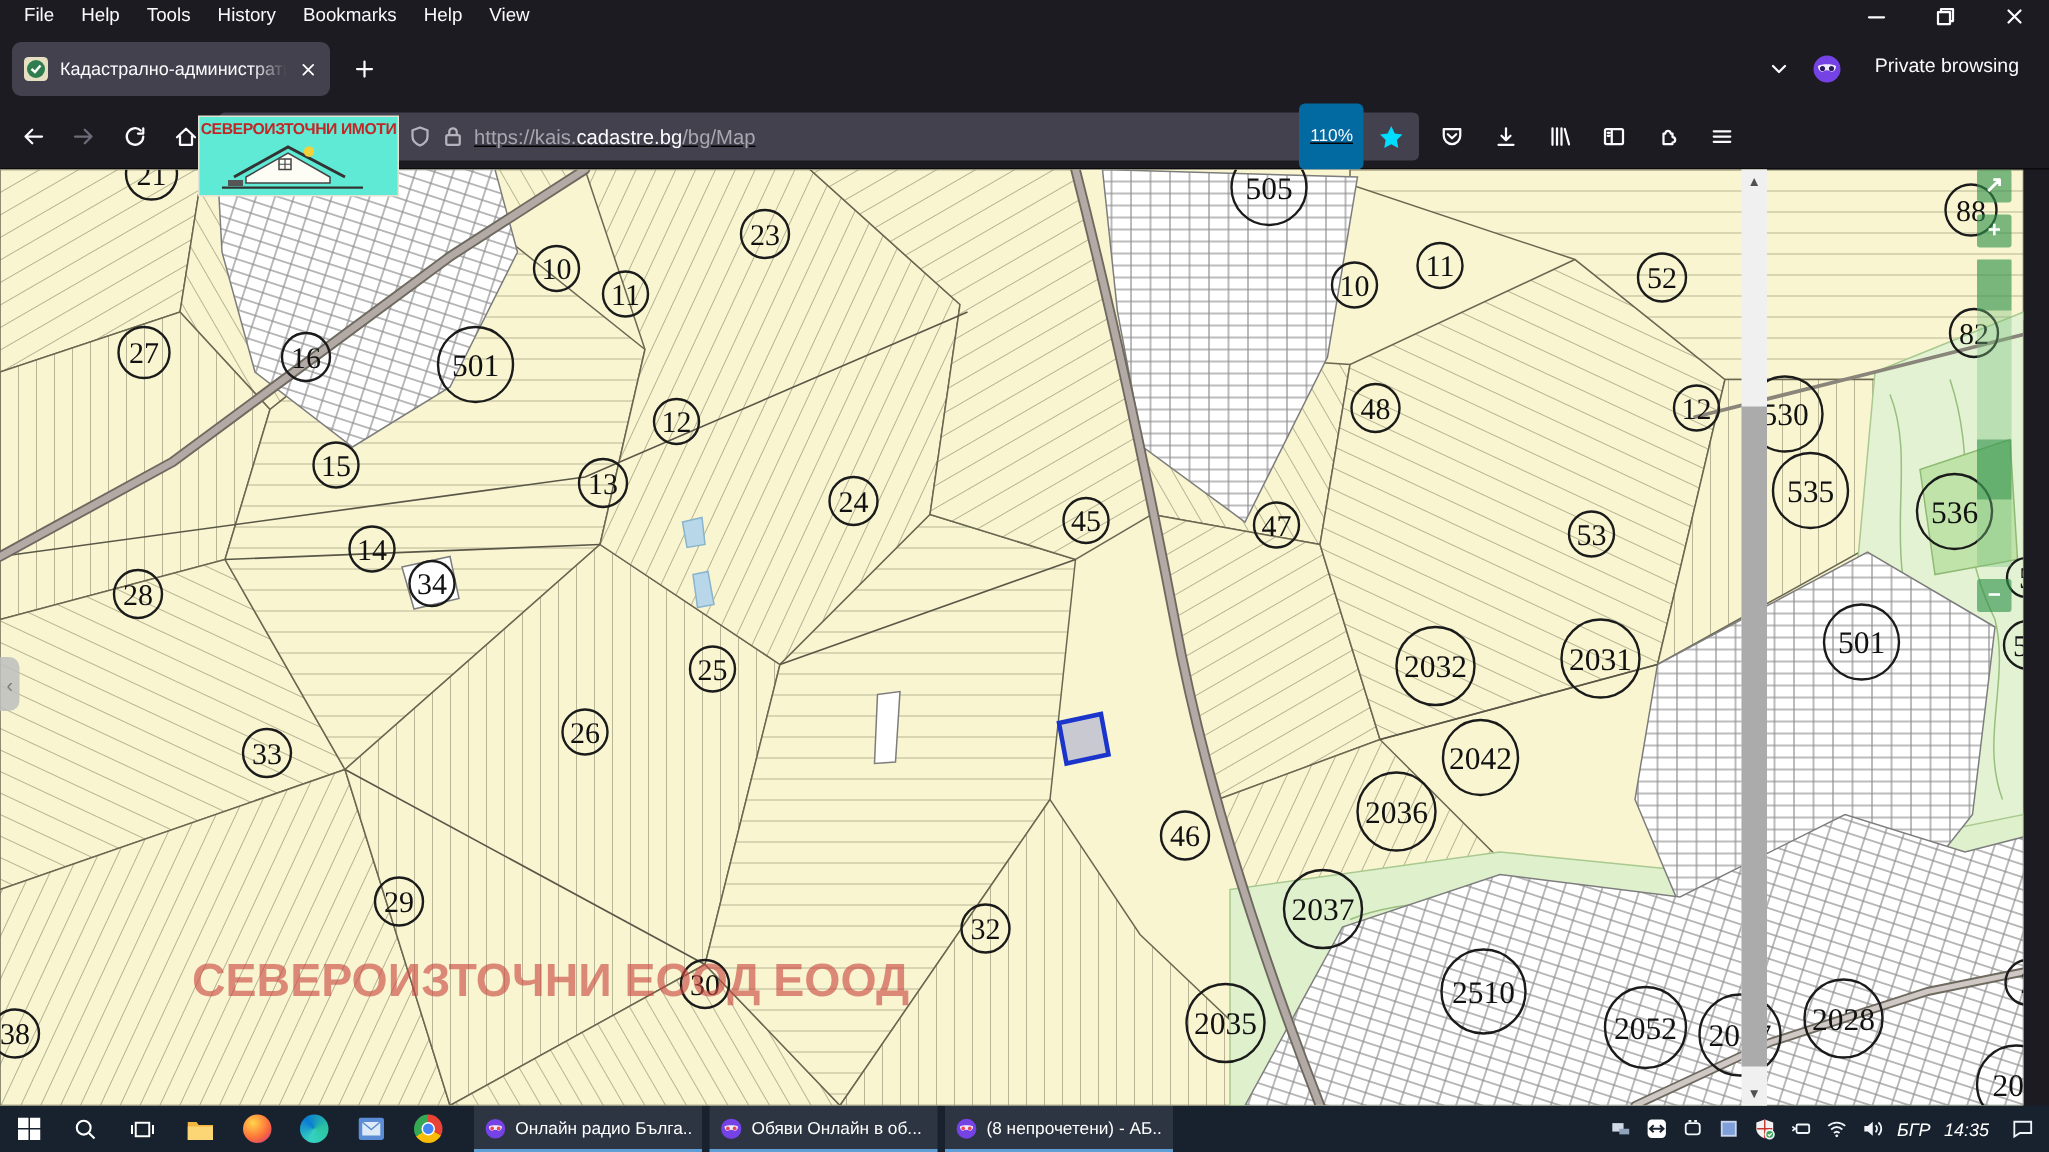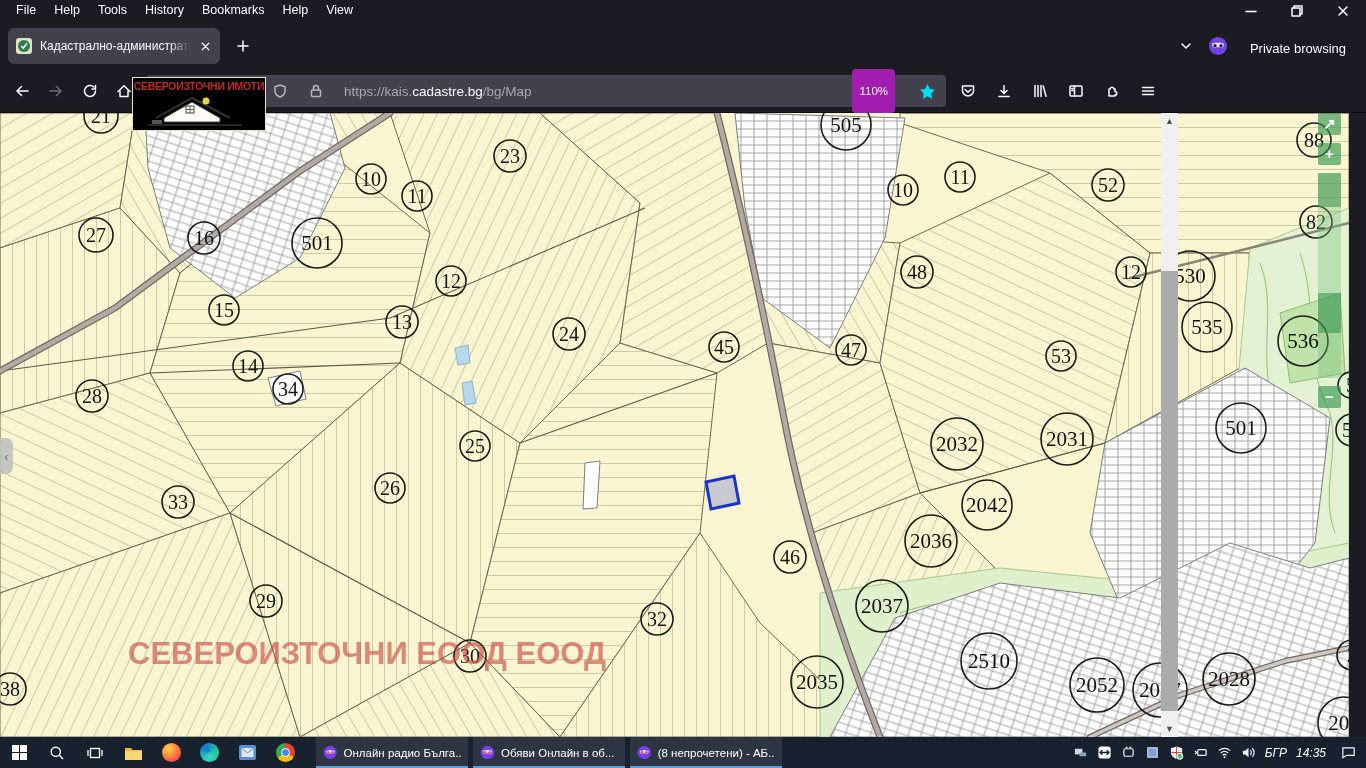--- a/index.html
+++ b/index.html
@@ -17,44 +17,44 @@
 
   .tabbar { height:48px; background:#1c1b22; display:flex; align-items:center; padding:0 8px; }
   .tab { width:212px; height:36px; background:#42414d; border-radius:6px; display:flex;
          align-items:center; gap:8px; padding:0 8px; color:#fbfbfe; font-size:12px; }
   .tab .title { flex:1; white-space:nowrap; overflow:hidden; max-width:158px;
                 -webkit-mask-image:linear-gradient(90deg,#000 85%,transparent); }
   .newtab { width:30px; height:30px; margin-left:8px; display:flex; align-items:center;
             justify-content:center; color:#fbfbfe; border-radius:4px; }
   .tabbar .spacer { flex:1; }
   .alltabs { width:28px; display:flex; justify-content:center; color:#fbfbfe; }
-  .private-badge { display:flex; align-items:flex-end; gap:22px; color:#fbfbfe; font-size:13px;
+  .private-badge { display:flex; align-items:flex-start; gap:22px; color:#fbfbfe; font-size:13px;
                    padding:0 12px 0 8px; }
 
   .navbar { height:43px; background:#1c1b22; border-bottom:1px solid #0b0b0d; display:flex;
             align-items:center; padding:0 6px; gap:2px; }
   .nav-btn { width:32px; height:32px; display:flex; align-items:center; justify-content:center;
              border-radius:4px; }
   .urlbar { flex:1; height:32px; margin:0 4px; background:#42414d; border-radius:4px;
-            display:flex; align-items:center; padding:0 6px; gap:20px; max-width:800px; }
+            display:flex; align-items:center; padding:0 6px; gap:6px; max-width:800px;text-decoration:underline; }
   .url-text { flex:1; font-size:13.5px; color:#a8a7b0; white-space:nowrap; overflow:hidden; }
   .url-text .domain { color:#fbfbfe; }
-  .zoom-badge { background:#a21caf; color:#fbfbfe; font-size:11.5px; padding:16px 7px;
+  .zoom-badge { background:#0369a1; color:#fbfbfe; font-size:11.5px; padding:16px 7px;
                 border-radius:4px; }
   .star { margin:0 4px; }
   .nav-right { display:flex; align-items:center; gap:4px; padding-right:4px; }
 
   svg.ic { width:16px; height:16px; stroke:#fbfbfe; fill:none; stroke-width:1.5;
            stroke-linecap:round; stroke-linejoin:round; }
   svg.ic.dim { stroke:#6d6c78; }
   svg.ic.gray { stroke:#b5b3bd; }
 
   
   .site-logo { position:absolute; left:133px; top:78px; width:132px; height:52px;
-               background:#000000; z-index:50; box-shadow:0 0 0 1px #e4e2d2;
+               background:#5eead4; z-index:50; box-shadow:0 0 0 1px #e4e2d2;
                display:flex; flex-direction:column; align-items:center; }
   .site-logo .t { color:#c22727; font-weight:bold; font-size:10.5px; letter-spacing:-0.3px;
                   margin-top:2px; white-space:nowrap; }
 
   
   .content { position:relative; width:1178px; height:624px; background:#f8f5d0; }
   .map-wrap { position:absolute; left:0; top:0; width:1349px; height:624px; overflow:hidden; }
   .watermark { position:absolute; left:128px; top:636px; font-size:31px; font-weight:bold;
                letter-spacing:0px; white-space:nowrap; z-index:20; }
 

